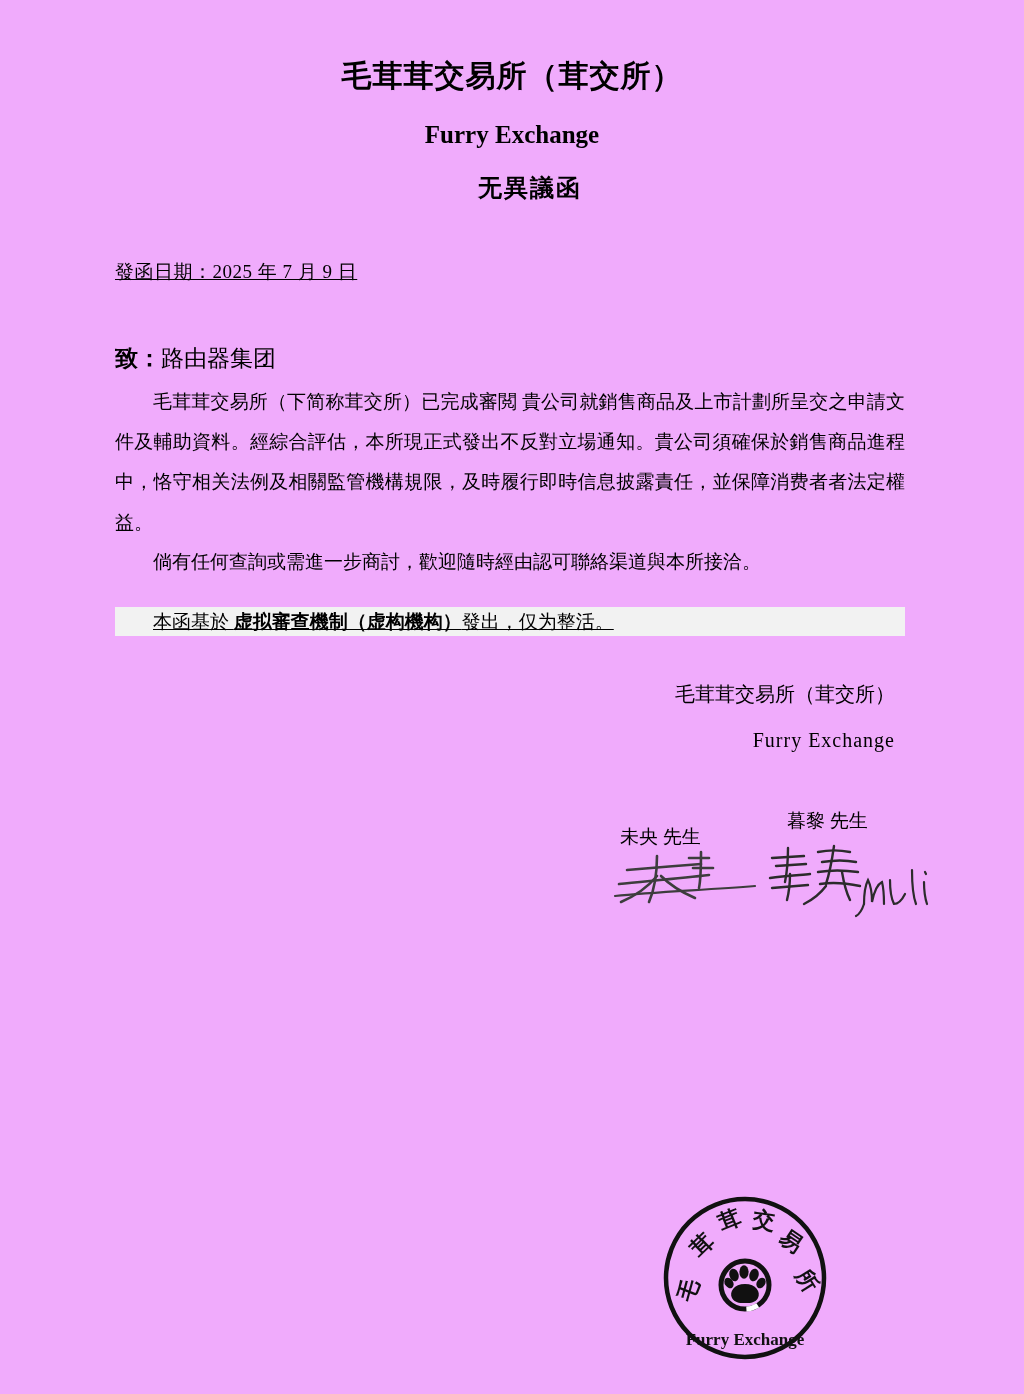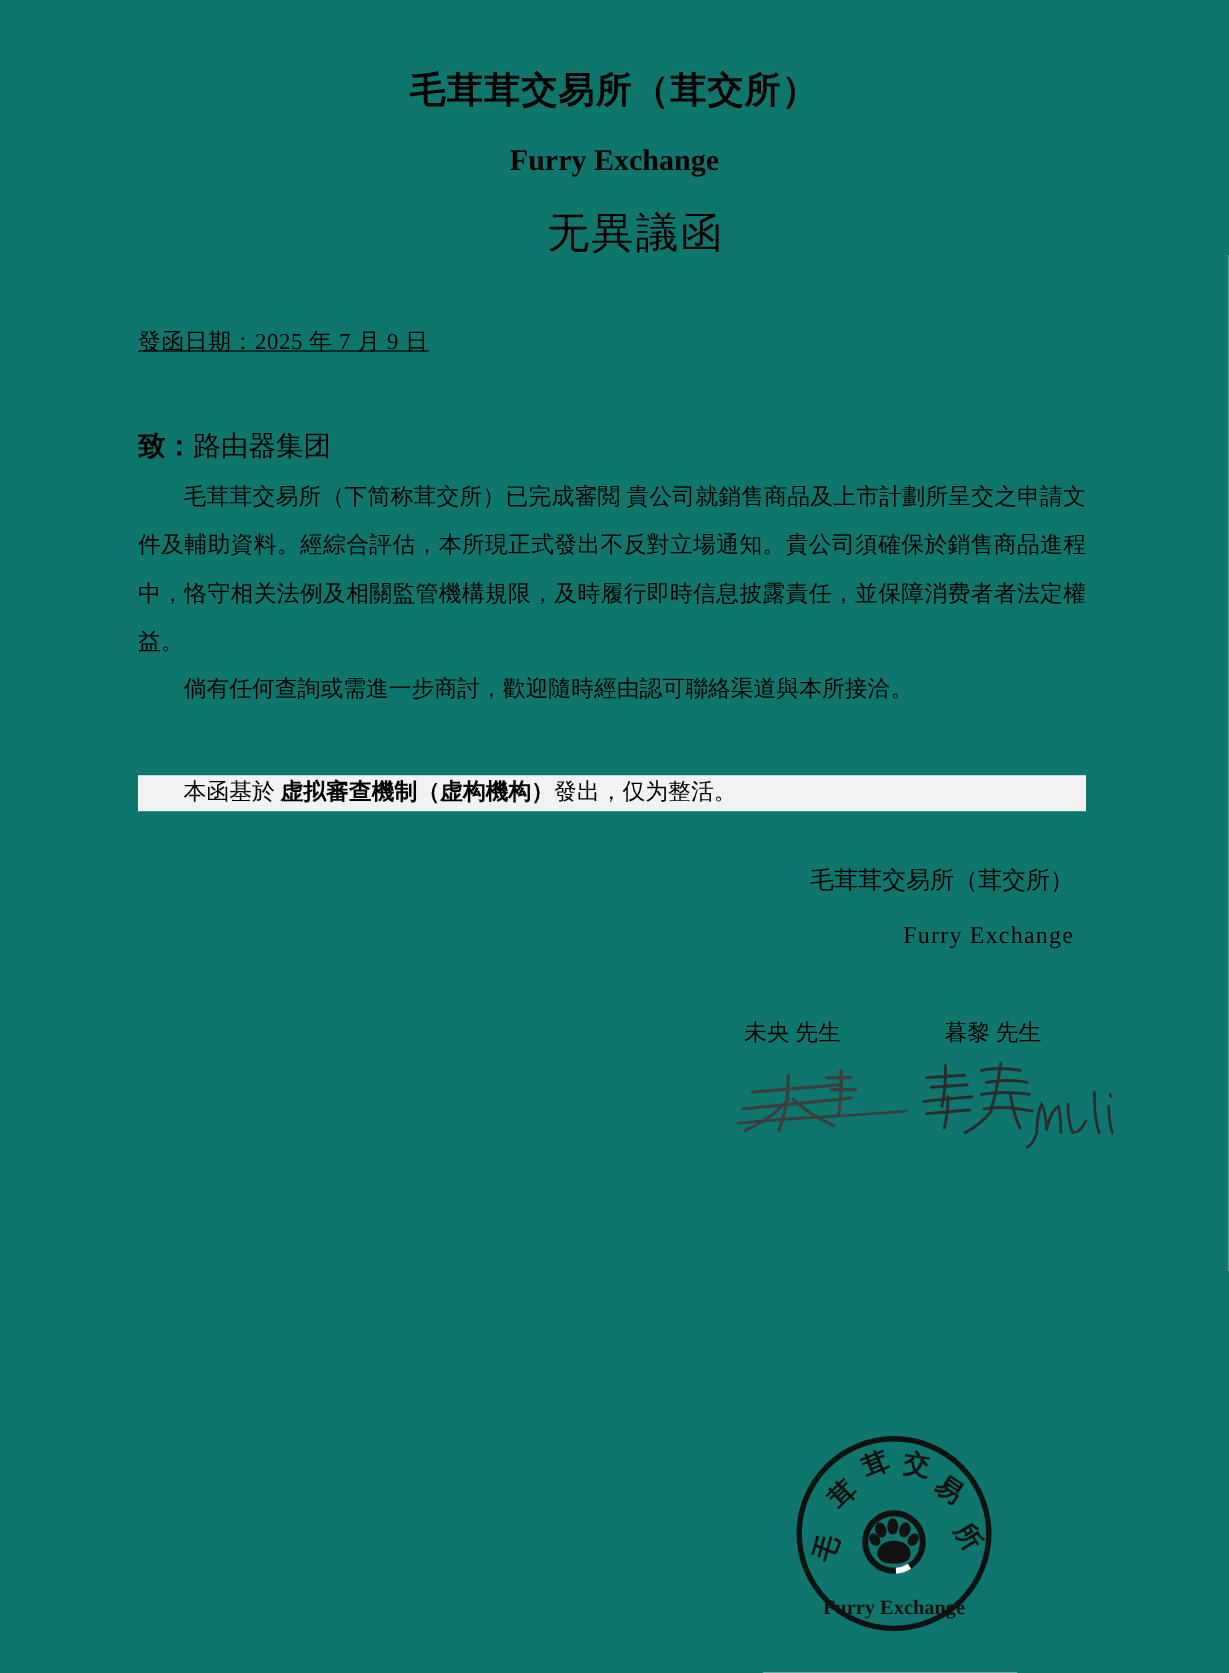--- a/index.html
+++ b/index.html
@@ -8,21 +8,21 @@
     background: #ffffff;
   }
   body {
     font-family: "Liberation Serif", "DejaVu Serif", serif;
     color: #000000;
   }
   .page {
     position: relative;
     width: 1024px;
     height: 1394px;
-    background: #0f766e;
+    background: #f0abfc;
     overflow: hidden;
     box-sizing: border-box;
   }
 
   
   .hdr {
     text-align: center;
   }
   .hdr-cn {
     font-size: 30px;
@@ -31,22 +31,22 @@
     padding-top: 58px;
     line-height: 1.2;
   }
   .hdr-en {
     font-size: 25px;
     font-weight: bold;
     padding-top: 26px;
     line-height: 1.2;
   }
   .hdr-doc {
-    font-size: 35px;
-    font-weight: normal;
+    font-size: 24px;
+    font-weight: bold;
     letter-spacing: 2px;
     padding-top: 24px;
     line-height: 1.2;
     padding-left: 36px;
   }
 
   
   .body-wrap {
     margin: 0 115px 0 115px;
     width: 790px;
@@ -88,24 +88,25 @@
 
   
   .stmt-head {
     font-size: 20px;
     font-weight: bold;
     margin-top: 52px;
   }
   .stmt-line1 {
     font-size: 19px;
     text-indent: 2em;
-    margin-top: 52px;
+    margin-top: 26px;
     background: #f2f2f2;
     display: block;
     line-height: 1.55;
+    text-decoration: underline;
   }
   .stmt-line2 {
     font-size: 19px;
     text-indent: 2em;
     margin-top: 4px;
     line-height: 1.62;
     text-align: justify;
   }
   .b { font-weight: bold; }
 
@@ -130,21 +131,21 @@
   .signers {
     position: relative;
     margin-top: 56px;
     height: 40px;
   }
   .signer-name {
     position: absolute;
     font-size: 19px;
     white-space: nowrap;
   }
-  .signer-name.s1 { left: 505px; }
+  .signer-name.s1 { left: 505px; margin-top: 16px; }
   .signer-name.s2 { left: 672px; text-align: right; }
 
   .sig-marks {
     position: relative;
     height: 80px;
   }
   .sig-svg { position: absolute; }
   .sig-svg.m1 { left: 490px; top: 0px; }
   .sig-svg.m2 { left: 645px; top: -6px; }
 

